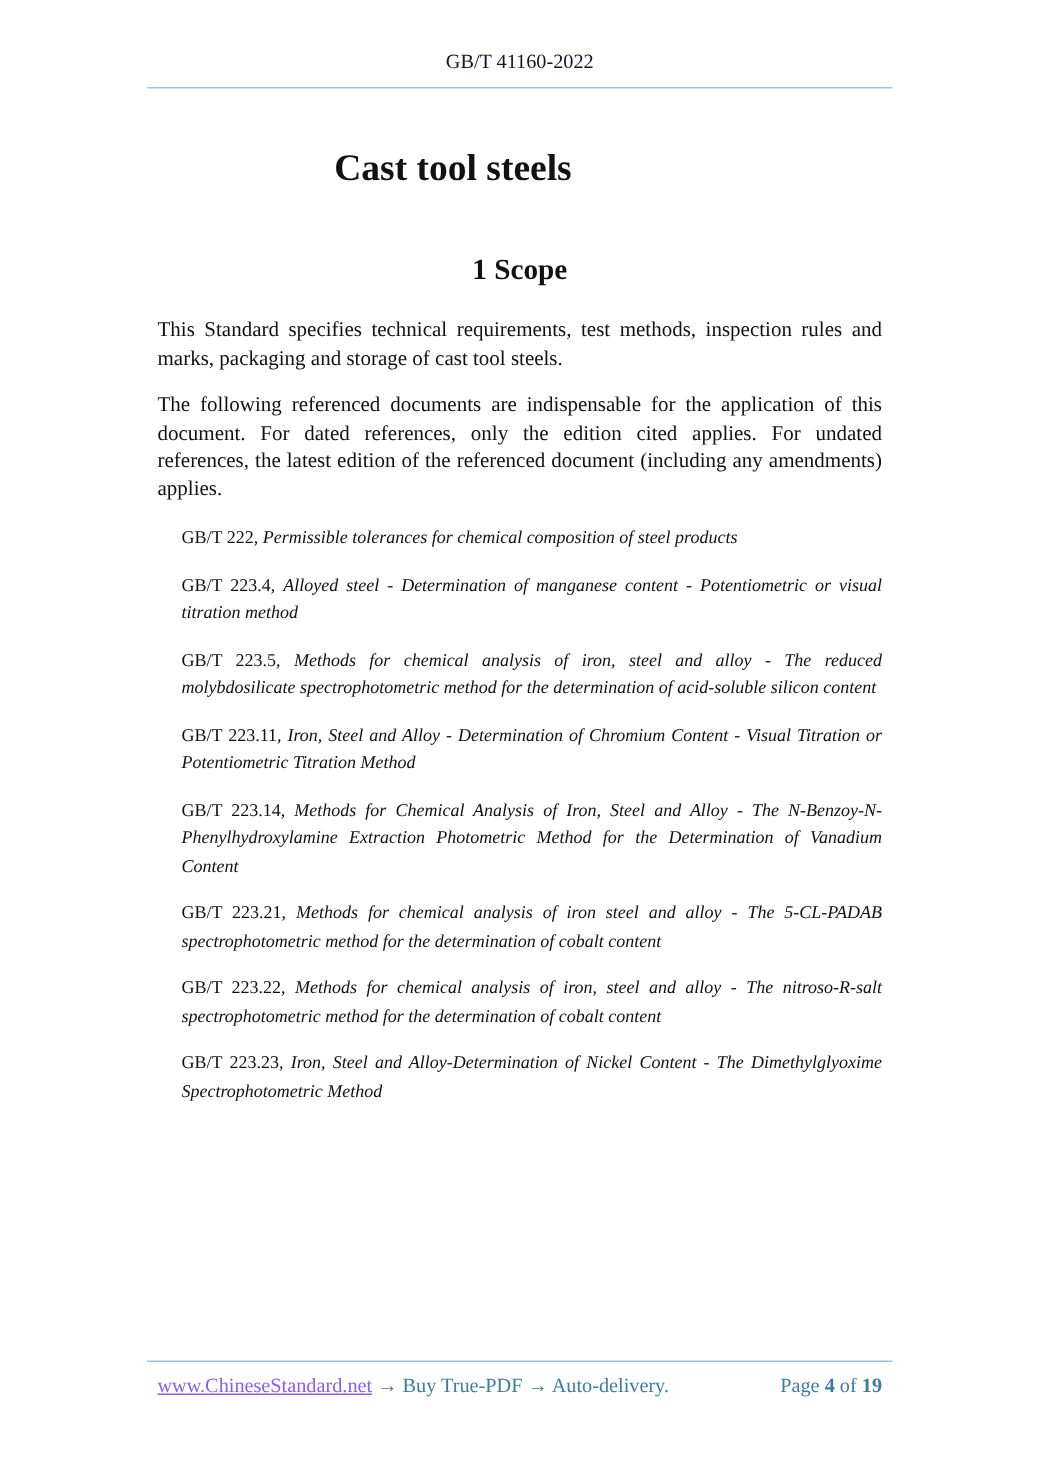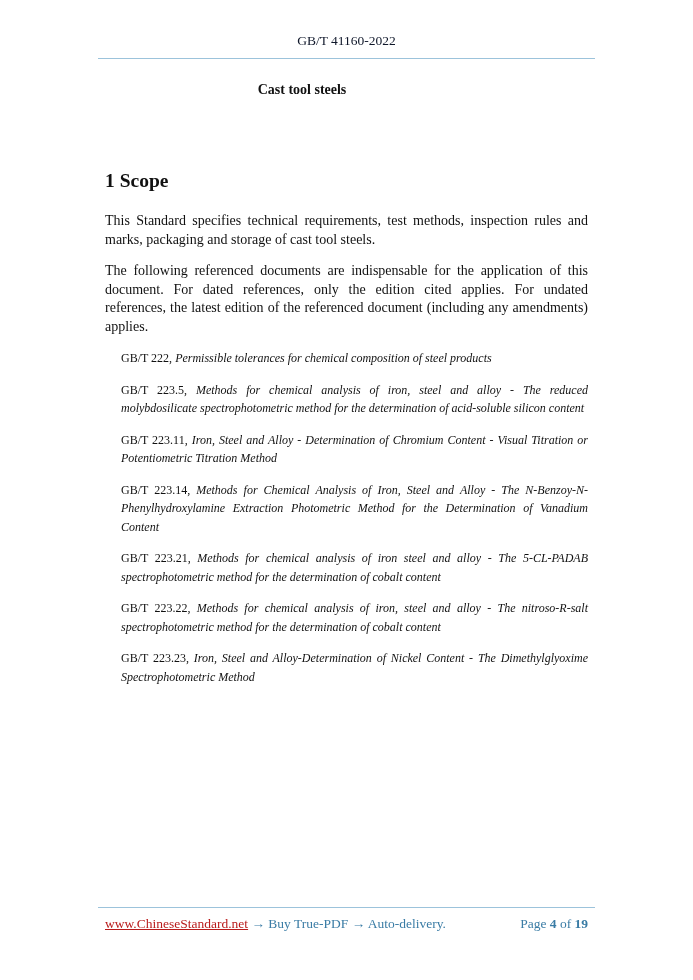--- a/index.html
+++ b/index.html
@@ -12,64 +12,65 @@
       position: absolute; top: 33px; left: 0; width: 693px;
       text-align: center; font-size: 13.5px; color: #0f172a;
     }
     .rule {
       position: absolute; left: 98px; width: 497px; height: 0;
       border-top: 1px solid #9cc3db;
     }
     .rule.top { top: 58px; }
     .rule.bottom { top: 907px; }
     .doc-title {
-      position: absolute; top: 82px; left: 0; width: 604px;
-      text-align: center; font-size: 14px; font-weight: bold; margin: 0;
+      position: absolute; top: 99px; left: 0; width: 604px;
+      text-align: center; font-size: 25px; font-weight: bold; margin: 0;
     }
     .content {
       position: absolute; top: 168px; left: 105px; width: 483px;
     }
     h2 {
-      font-size: 19.5px; font-weight: bold; margin: 0; line-height: 26px;
+      font-size: 19.5px; font-weight: bold; margin: 0; line-height: 26px; text-align: center;
     }
     p {
       margin: 0; font-size: 14px; line-height: 18.5px; text-align: justify;
     }
     .scope-h { margin-bottom: 18px; }
     .p-gap { margin-bottom: 13px; }
     .norm-h { margin-top: 20px; margin-bottom: 18px; }
     .ref {
       padding-left: 16px; margin-bottom: 13px;
       font-size: 12px; line-height: 18.5px; text-align: justify;
     }
     .ref .code { font-style: normal; }
     .ref .ttl { font-style: italic; }
     .footer {
       position: absolute; top: 916px; left: 105px; width: 483px;
       font-size: 13.5px; color: #3a7ca5;
     }
-    .footer .link { text-decoration: underline; color: #b91c1c; cursor: pointer; }
+    .footer .link { text-decoration: underline; color: #8b5cf6; cursor: pointer; }
     .footer .page { position: absolute; right: 0; top: 0; }
     .footer .page b { font-weight: bold; }
   </style>
 </head>
 <body>
 
 <div class="header-std">GB/T 41160-2022</div>
 <div class="rule top"></div>
 
 <h1 class="doc-title">Cast tool steels</h1>
 
 <div class="content">
   <h2 class="scope-h">1 Scope</h2>
   <p class="p-gap">This Standard specifies technical requirements, test methods, inspection rules and marks, packaging and storage of cast tool steels.</p>
 
   <p class="p-gap">The following referenced documents are indispensable for the application of this document. For dated references, only the edition cited applies. For undated references, the latest edition of the referenced document (including any amendments) applies.</p>
 
   <div class="ref"><span class="code">GB/T 222,</span> <span class="ttl">Permissible tolerances for chemical composition of steel products</span></div>
+  <div class="ref"><span class="code">GB/T 223.4,</span> <span class="ttl">Alloyed steel - Determination of manganese content - Potentiometric or visual titration method</span></div>
   <div class="ref"><span class="code">GB/T 223.5,</span> <span class="ttl">Methods for chemical analysis of iron, steel and alloy - The reduced molybdosilicate spectrophotometric method for the determination of acid-soluble silicon content</span></div>
   <div class="ref"><span class="code">GB/T 223.11,</span> <span class="ttl">Iron, Steel and Alloy - Determination of Chromium Content - Visual Titration or Potentiometric Titration Method</span></div>
   <div class="ref"><span class="code">GB/T 223.14,</span> <span class="ttl">Methods for Chemical Analysis of Iron, Steel and Alloy - The N-Benzoy-N-Phenylhydroxylamine Extraction Photometric Method for the Determination of Vanadium Content</span></div>
   <div class="ref"><span class="code">GB/T 223.21,</span> <span class="ttl">Methods for chemical analysis of iron steel and alloy - The 5-CL-PADAB spectrophotometric method for the determination of cobalt content</span></div>
   <div class="ref"><span class="code">GB/T 223.22,</span> <span class="ttl">Methods for chemical analysis of iron, steel and alloy - The nitroso-R-salt spectrophotometric method for the determination of cobalt content</span></div>
   <div class="ref"><span class="code">GB/T 223.23,</span> <span class="ttl">Iron, Steel and Alloy-Determination of Nickel Content - The Dimethylglyoxime Spectrophotometric Method</span></div>
 </div>
 
 <div class="rule bottom"></div>
 

